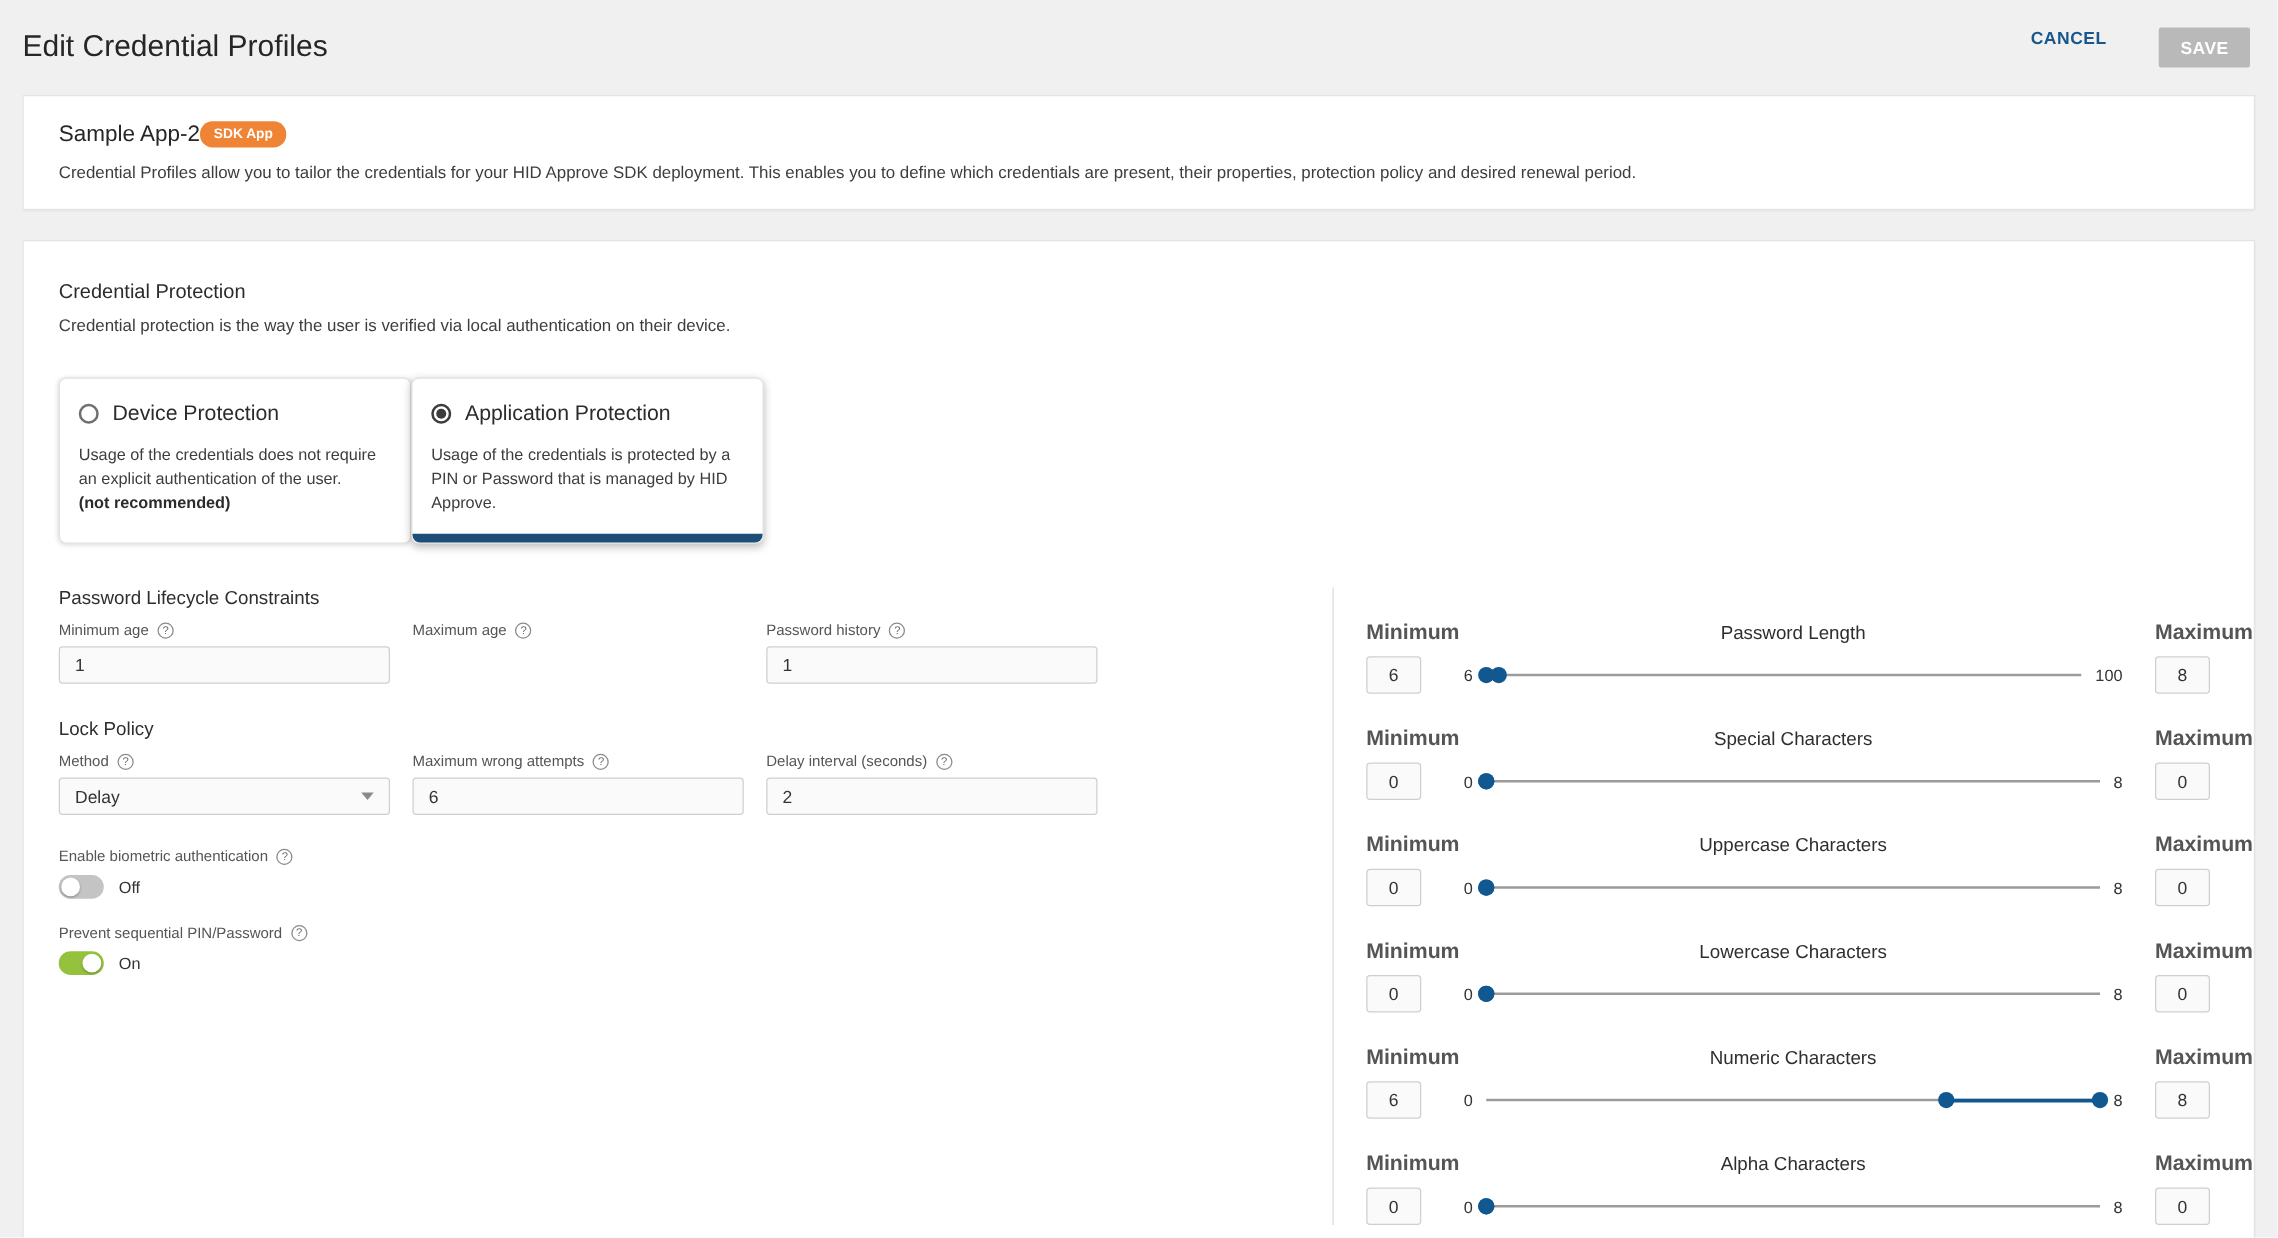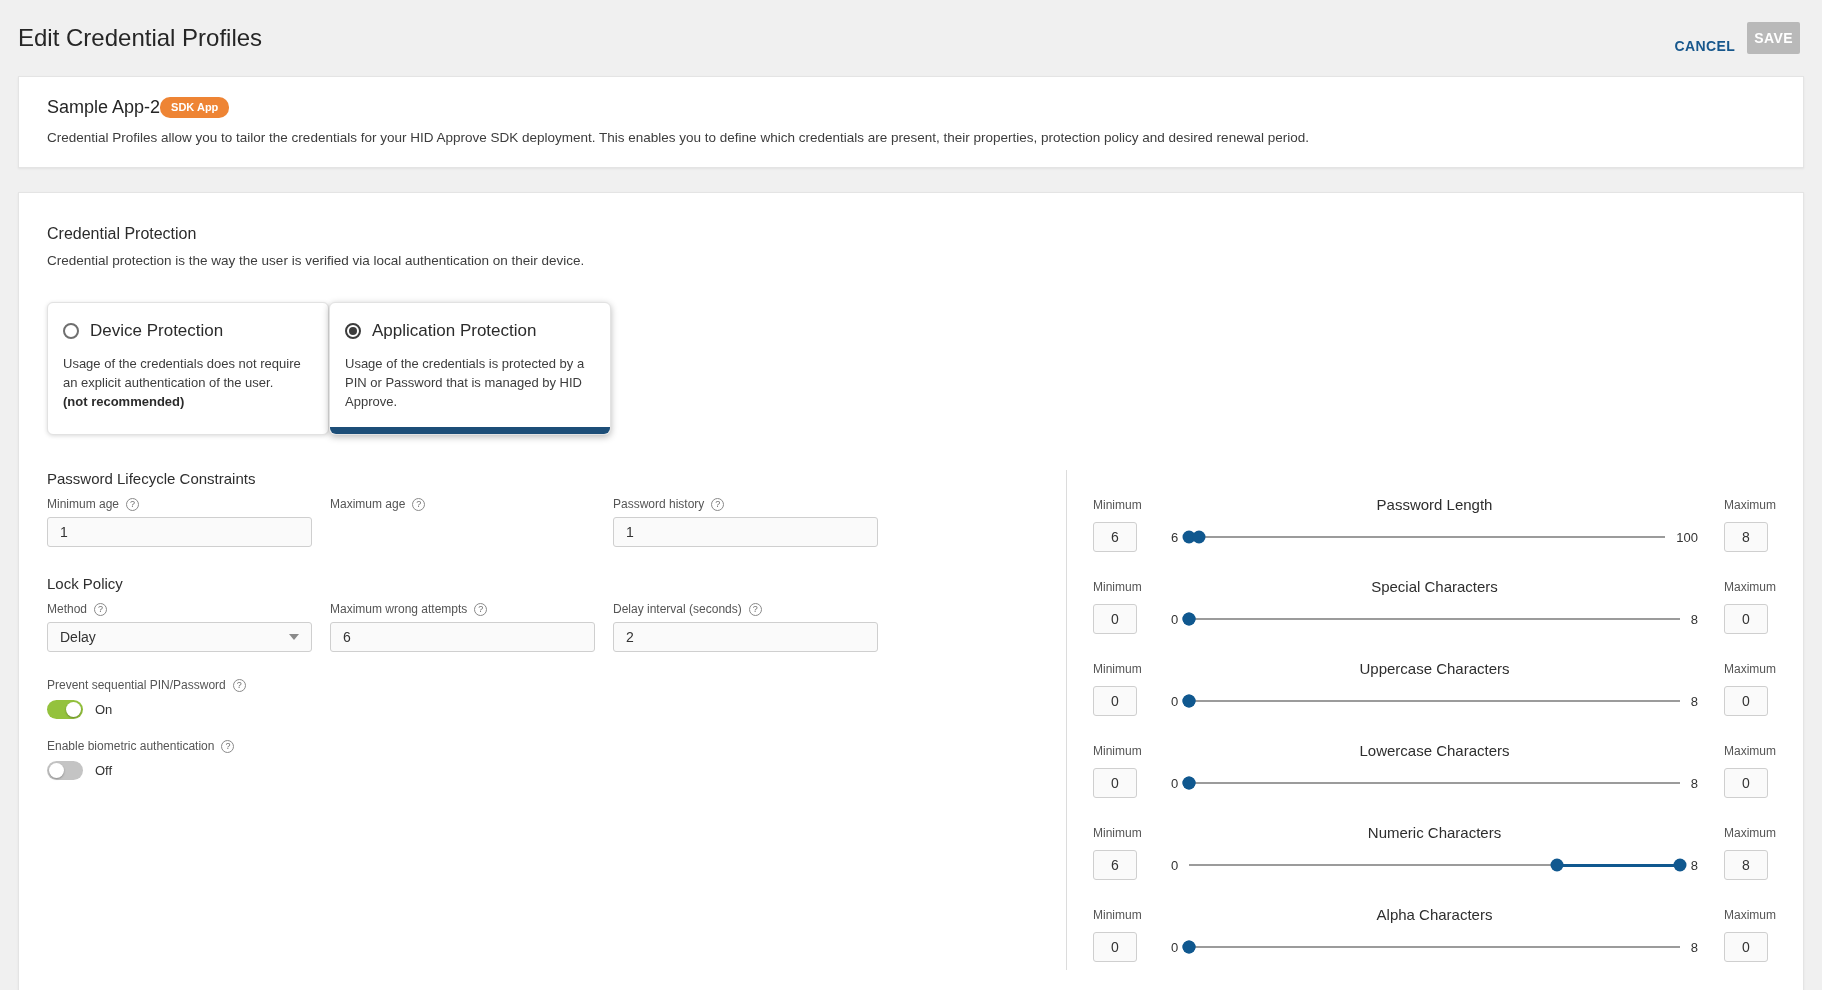--- a/index.html
+++ b/index.html
@@ -10,29 +10,29 @@
     color: #333;
     overflow: hidden;
   }
 
   
   .header {
     display: flex; align-items: center; justify-content: space-between;
     padding: 14px 22px 14px 18px; height: 76px;
   }
   .page-title { font-size: 24px; font-weight: 400; color: #262626; }
-  .header-actions { display: flex; align-items: flex-end; gap: 12px; }
+  .header-actions { display: flex; align-items: flex-start; gap: 42px; }
   .cancel-btn {
     color: #17578c; font-size: 14px; font-weight: 700; letter-spacing: .4px;
     background: none; border: none; cursor: pointer;
     font-family: "Liberation Sans", sans-serif;
   }
   .save-btn {
     background: #b9b9b9; color: #fff; font-size: 14px; font-weight: 700;
-    letter-spacing: .4px; padding: 8px 7px; border: none; border-radius: 2px;
+    letter-spacing: .4px; padding: 8px 17px; border: none; border-radius: 2px;
     cursor: pointer; font-family: "Liberation Sans", sans-serif;
   }
 
   
   .card {
     background: #fff; margin: 0 18px;
     border: 1px solid #e4e4e4; box-shadow: 0 1px 2px rgba(0,0,0,.06);
   }
   .app-card { padding: 20px 28px 22px; margin-bottom: 24px; }
   .app-name-row { display: flex; align-items: center; }
@@ -126,21 +126,21 @@
   .toggle.on .knob { left: 19px; }
   .toggle.off .knob { left: 2px; }
   .toggle-state { font-size: 13px; color: #333; }
 
   
   .slider-rows { display: flex; flex-direction: column; gap: 26px; }
   .slider-row {
     display: grid; grid-template-columns: 52px 1fr 52px;
     column-gap: 26px; row-gap: 9px; align-items: center;
   }
-  .mm-label { font-size: 12px; color: #555; }
+  .mm-label { font-size: 17px; color: #555; font-weight: bold; }
   .slider-title { text-align: center; font-size: 15px; color: #2e2e2e; }
   .mm-input {
     width: 44px; height: 30px; border: 1px solid #cfcfcf; border-radius: 3px;
     background: #fafafa; font-size: 14px; color: #333; text-align: center;
     font-family: "Liberation Sans", sans-serif;
   }
   .slider-line { display: flex; align-items: center; height: 30px; gap: 11px; }
   .scale-label { font-size: 13px; color: #333; white-space: nowrap; }
   .slider-track-wrap { flex: 1; position: relative; height: 30px; cursor: pointer; }
   .slider-track {
@@ -253,44 +253,44 @@
           <div class="field-label">
             <span>Delay interval (seconds)</span>
             <span class="help-icon"></span>
           </div>
           <input class="text-input" value="2" style="">
         </div>
       </div>
 
       <div class="toggle-field">
         <div class="field-label">
+          <span>Enable biometric authentication</span>
+          <span class="help-icon"></span>
+        </div>
+        <div class="toggle-row">
+          <div class="toggle off">
+              <div class="knob"></div>
+            </div>
+          <span class="toggle-state">Off</span>
+        </div>
+      </div>
+
+      <div class="toggle-field">
+        <div class="field-label">
           <span>Prevent sequential PIN/Password</span>
           <span class="help-icon"></span>
         </div>
         <div class="toggle-row">
           <div class="toggle on">
               <div class="knob"></div>
             </div>
           <span class="toggle-state">On</span>
         </div>
       </div>
 
-      <div class="toggle-field">
-        <div class="field-label">
-          <span>Enable biometric authentication</span>
-          <span class="help-icon"></span>
-        </div>
-        <div class="toggle-row">
-          <div class="toggle off">
-              <div class="knob"></div>
-            </div>
-          <span class="toggle-state">Off</span>
-        </div>
-      </div>
-
     </div>
 
     <div class="col-right">
       <div class="slider-rows">
 
         <div class="slider-row">
           <div class="mm-label">Minimum</div>
           <div class="slider-title">Password Length</div>
           <div class="mm-label">Maximum</div>
           <input class="mm-input" value="6" style="">

